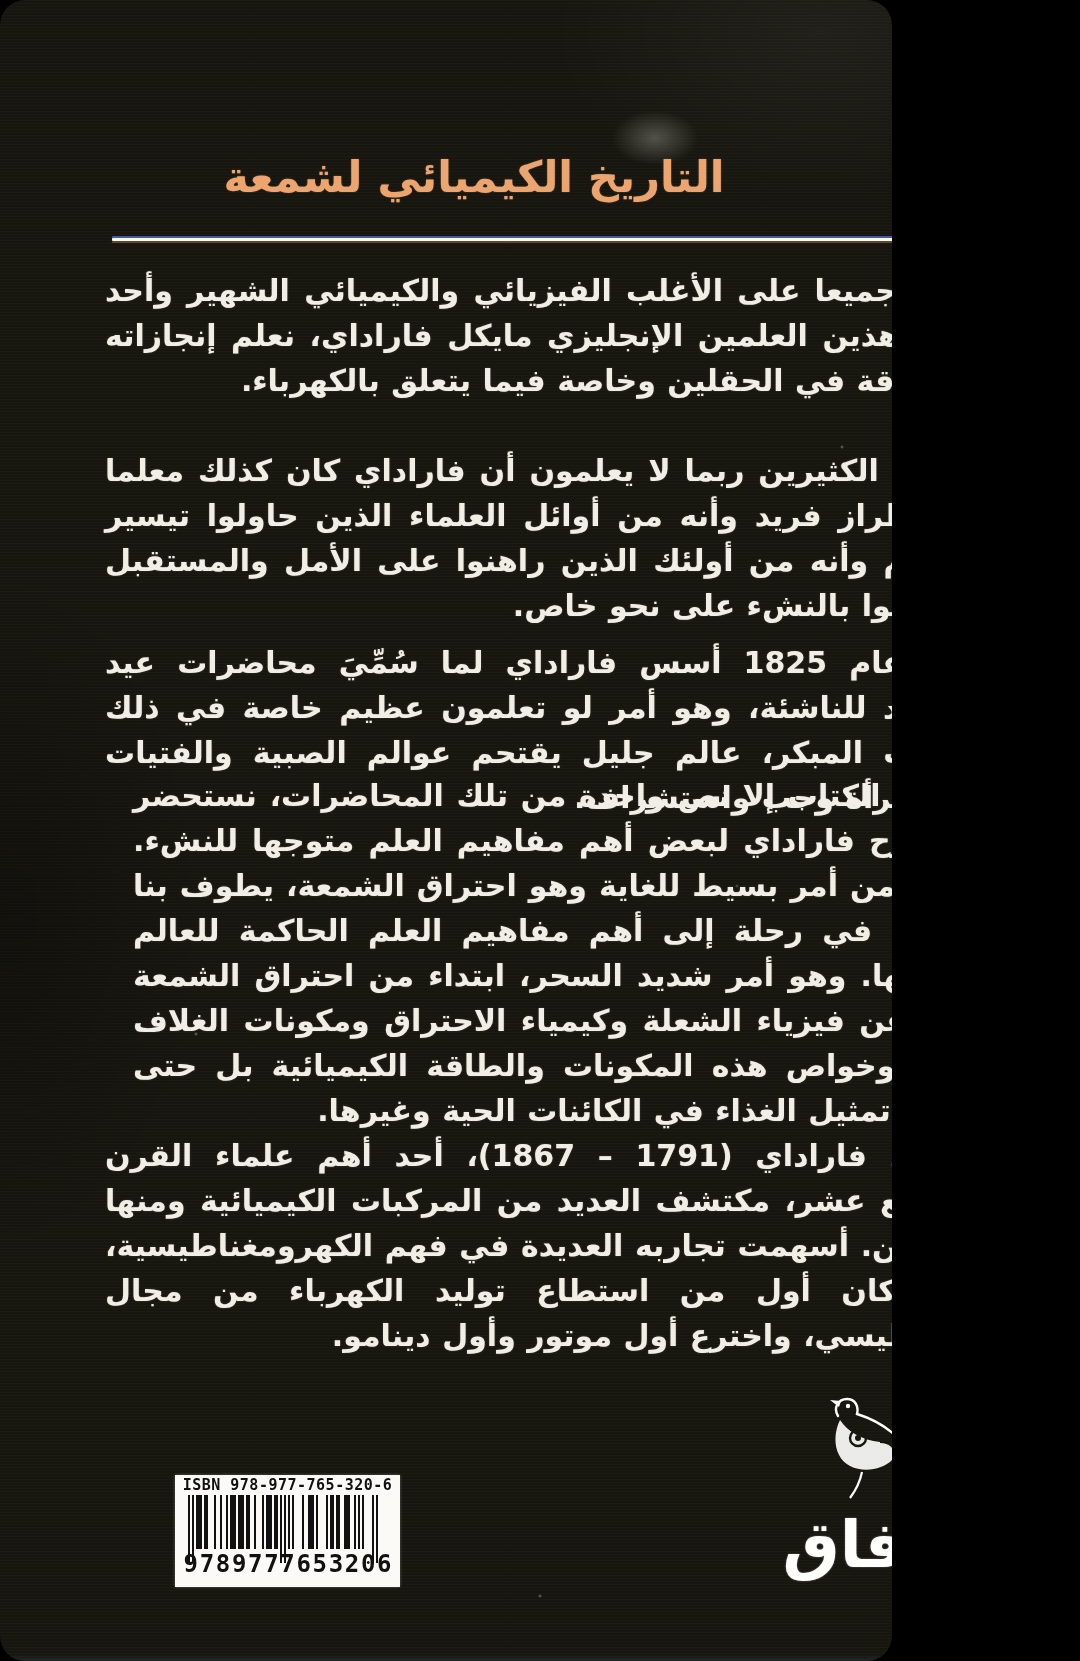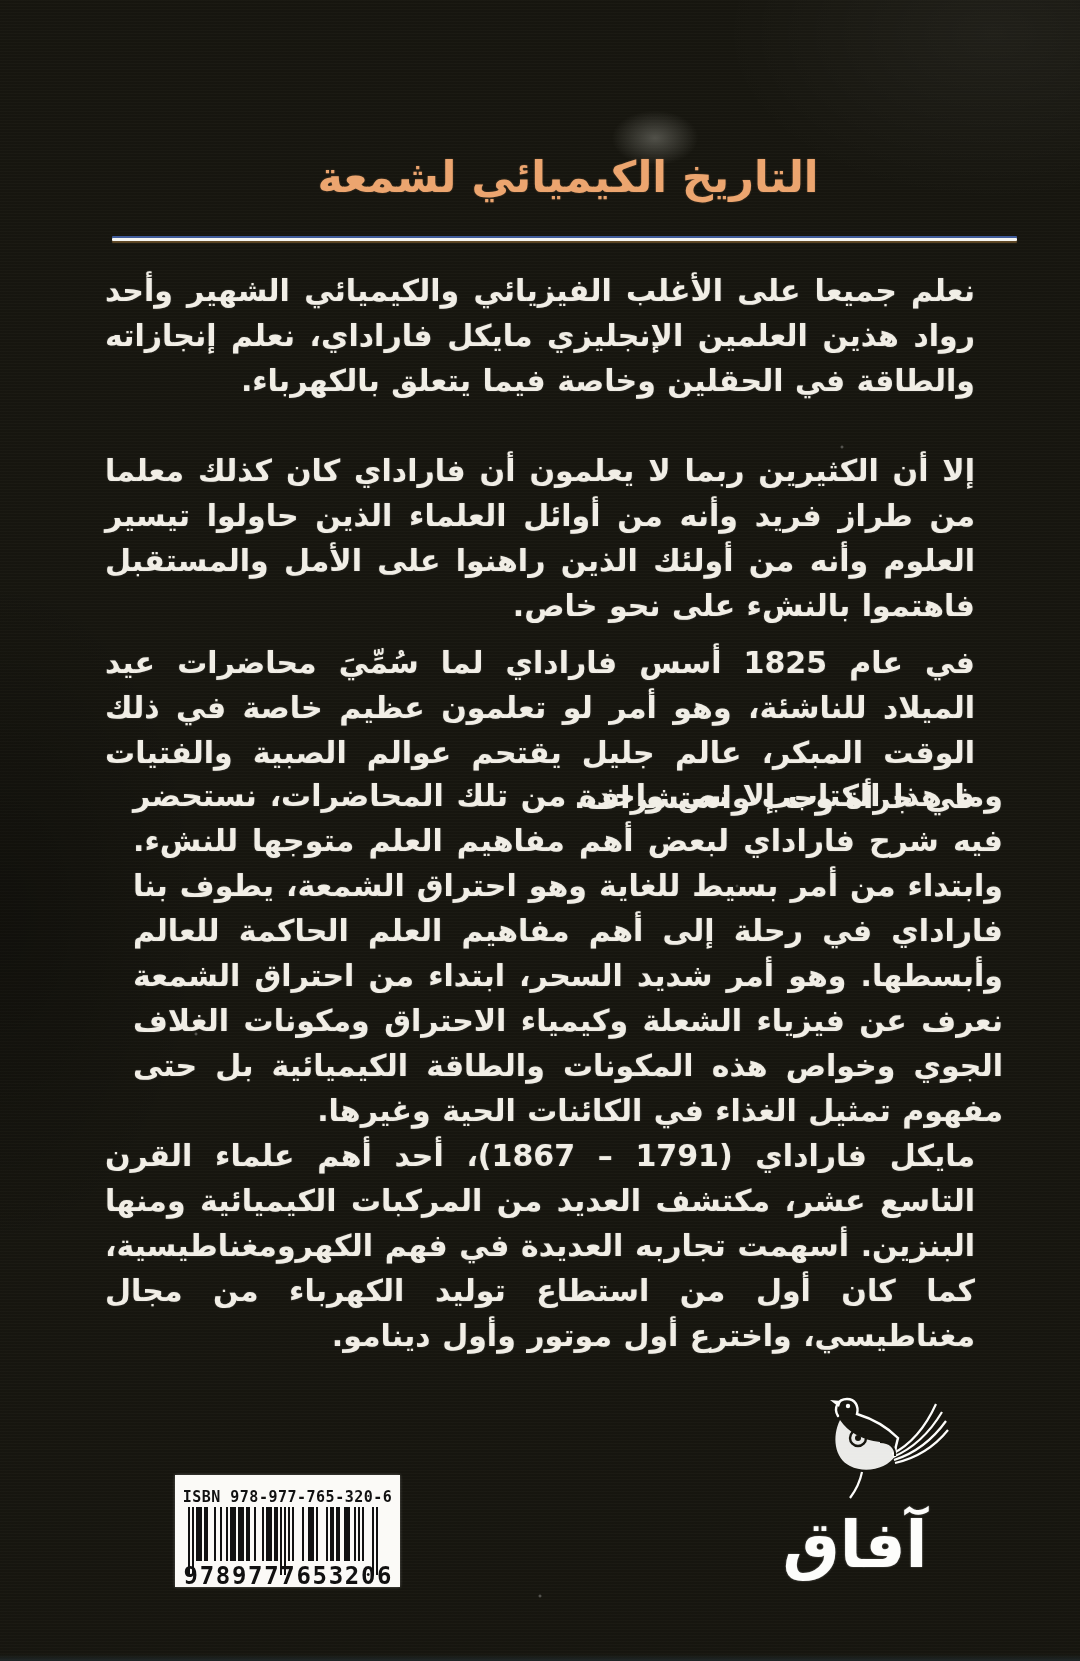--- a/index.html
+++ b/index.html
@@ -1,32 +1,33 @@
 <!DOCTYPE html>
 <html lang="ar"><head>
 <meta charset="utf-8">
 <style>
   html,body{margin:0;padding:0;background:#000;}
   #cover{
     position:relative;
-    width:1080px;height:1661px;
+    width:892px;height:1661px;
     overflow:hidden;
     background-color:#17160f;
     background-image:
       radial-gradient(60px 38px at 655px 138px, rgba(128,128,120,.55), rgba(128,128,120,0) 72%),
       radial-gradient(420px 260px at 92% 2%, rgba(255,255,255,.045), rgba(255,255,255,0) 65%),
       radial-gradient(300px 500px at 0% 55%, rgba(0,0,0,.25), rgba(0,0,0,0) 70%),
       radial-gradient(2px 2px at 312px 713px, rgba(255,255,255,.55), rgba(255,255,255,0) 100%),
       radial-gradient(2px 2px at 842px 447px, rgba(255,255,255,.4), rgba(255,255,255,0) 100%),
       radial-gradient(2px 2px at 196px 1034px, rgba(255,255,255,.4), rgba(255,255,255,0) 100%),
       radial-gradient(2px 2px at 921px 1243px, rgba(255,255,255,.45), rgba(255,255,255,0) 100%),
       radial-gradient(2px 2px at 540px 1596px, rgba(255,255,255,.4), rgba(255,255,255,0) 100%),
       radial-gradient(2px 2px at 737px 886px, rgba(255,255,255,.3), rgba(255,255,255,0) 100%),
       repeating-linear-gradient(180deg, rgba(255,255,255,.016) 0 1px, rgba(0,0,0,.03) 1px 3px);
     font-family:"DejaVu Sans", sans-serif;
+    border-radius:25px;
   }
   #cover::after{ 
     content:"";position:absolute;left:0;bottom:0;width:100%;height:7px;
     background:linear-gradient(180deg, rgba(40,60,70,.0), rgba(40,60,70,.45));
   }
   .title{
     position:absolute;top:152px;left:0;width:100%;
     text-align:center;transform:translateX(28px);
     direction:rtl;
     font-size:43px;font-weight:bold;
@@ -51,21 +52,21 @@
   }
   .para-block p{margin:0;}
   .para-block p + p{margin-top:12px;}
   #p1{top:268px;} #p23{top:448px;} #p4{top:773px;margin-left:28px;} #p5{top:1133px;}
 
   .isbn-box{
     position:absolute;left:175px;top:1475px;width:225px;height:112px;
     background:#fbfaf7;
     box-shadow:0 0 3px rgba(255,255,255,.3);
     display:flex;flex-direction:column;align-items:center;
-    padding-top:13px;box-sizing:border-box;
+    padding-top:1px;box-sizing:border-box;
   }
   .isbn-number{
     font-family:"DejaVu Sans Mono", monospace;
     font-weight:bold;font-size:15px;color:#111;
     letter-spacing:.5px;white-space:nowrap;line-height:18px;
   }
   .barcode{position:relative;width:208px;height:88px;margin-top:1px;}
   .barcode svg{position:absolute;left:4px;top:0;}
   .barcode-digits{
     position:absolute;left:0;top:56px;width:208px;

